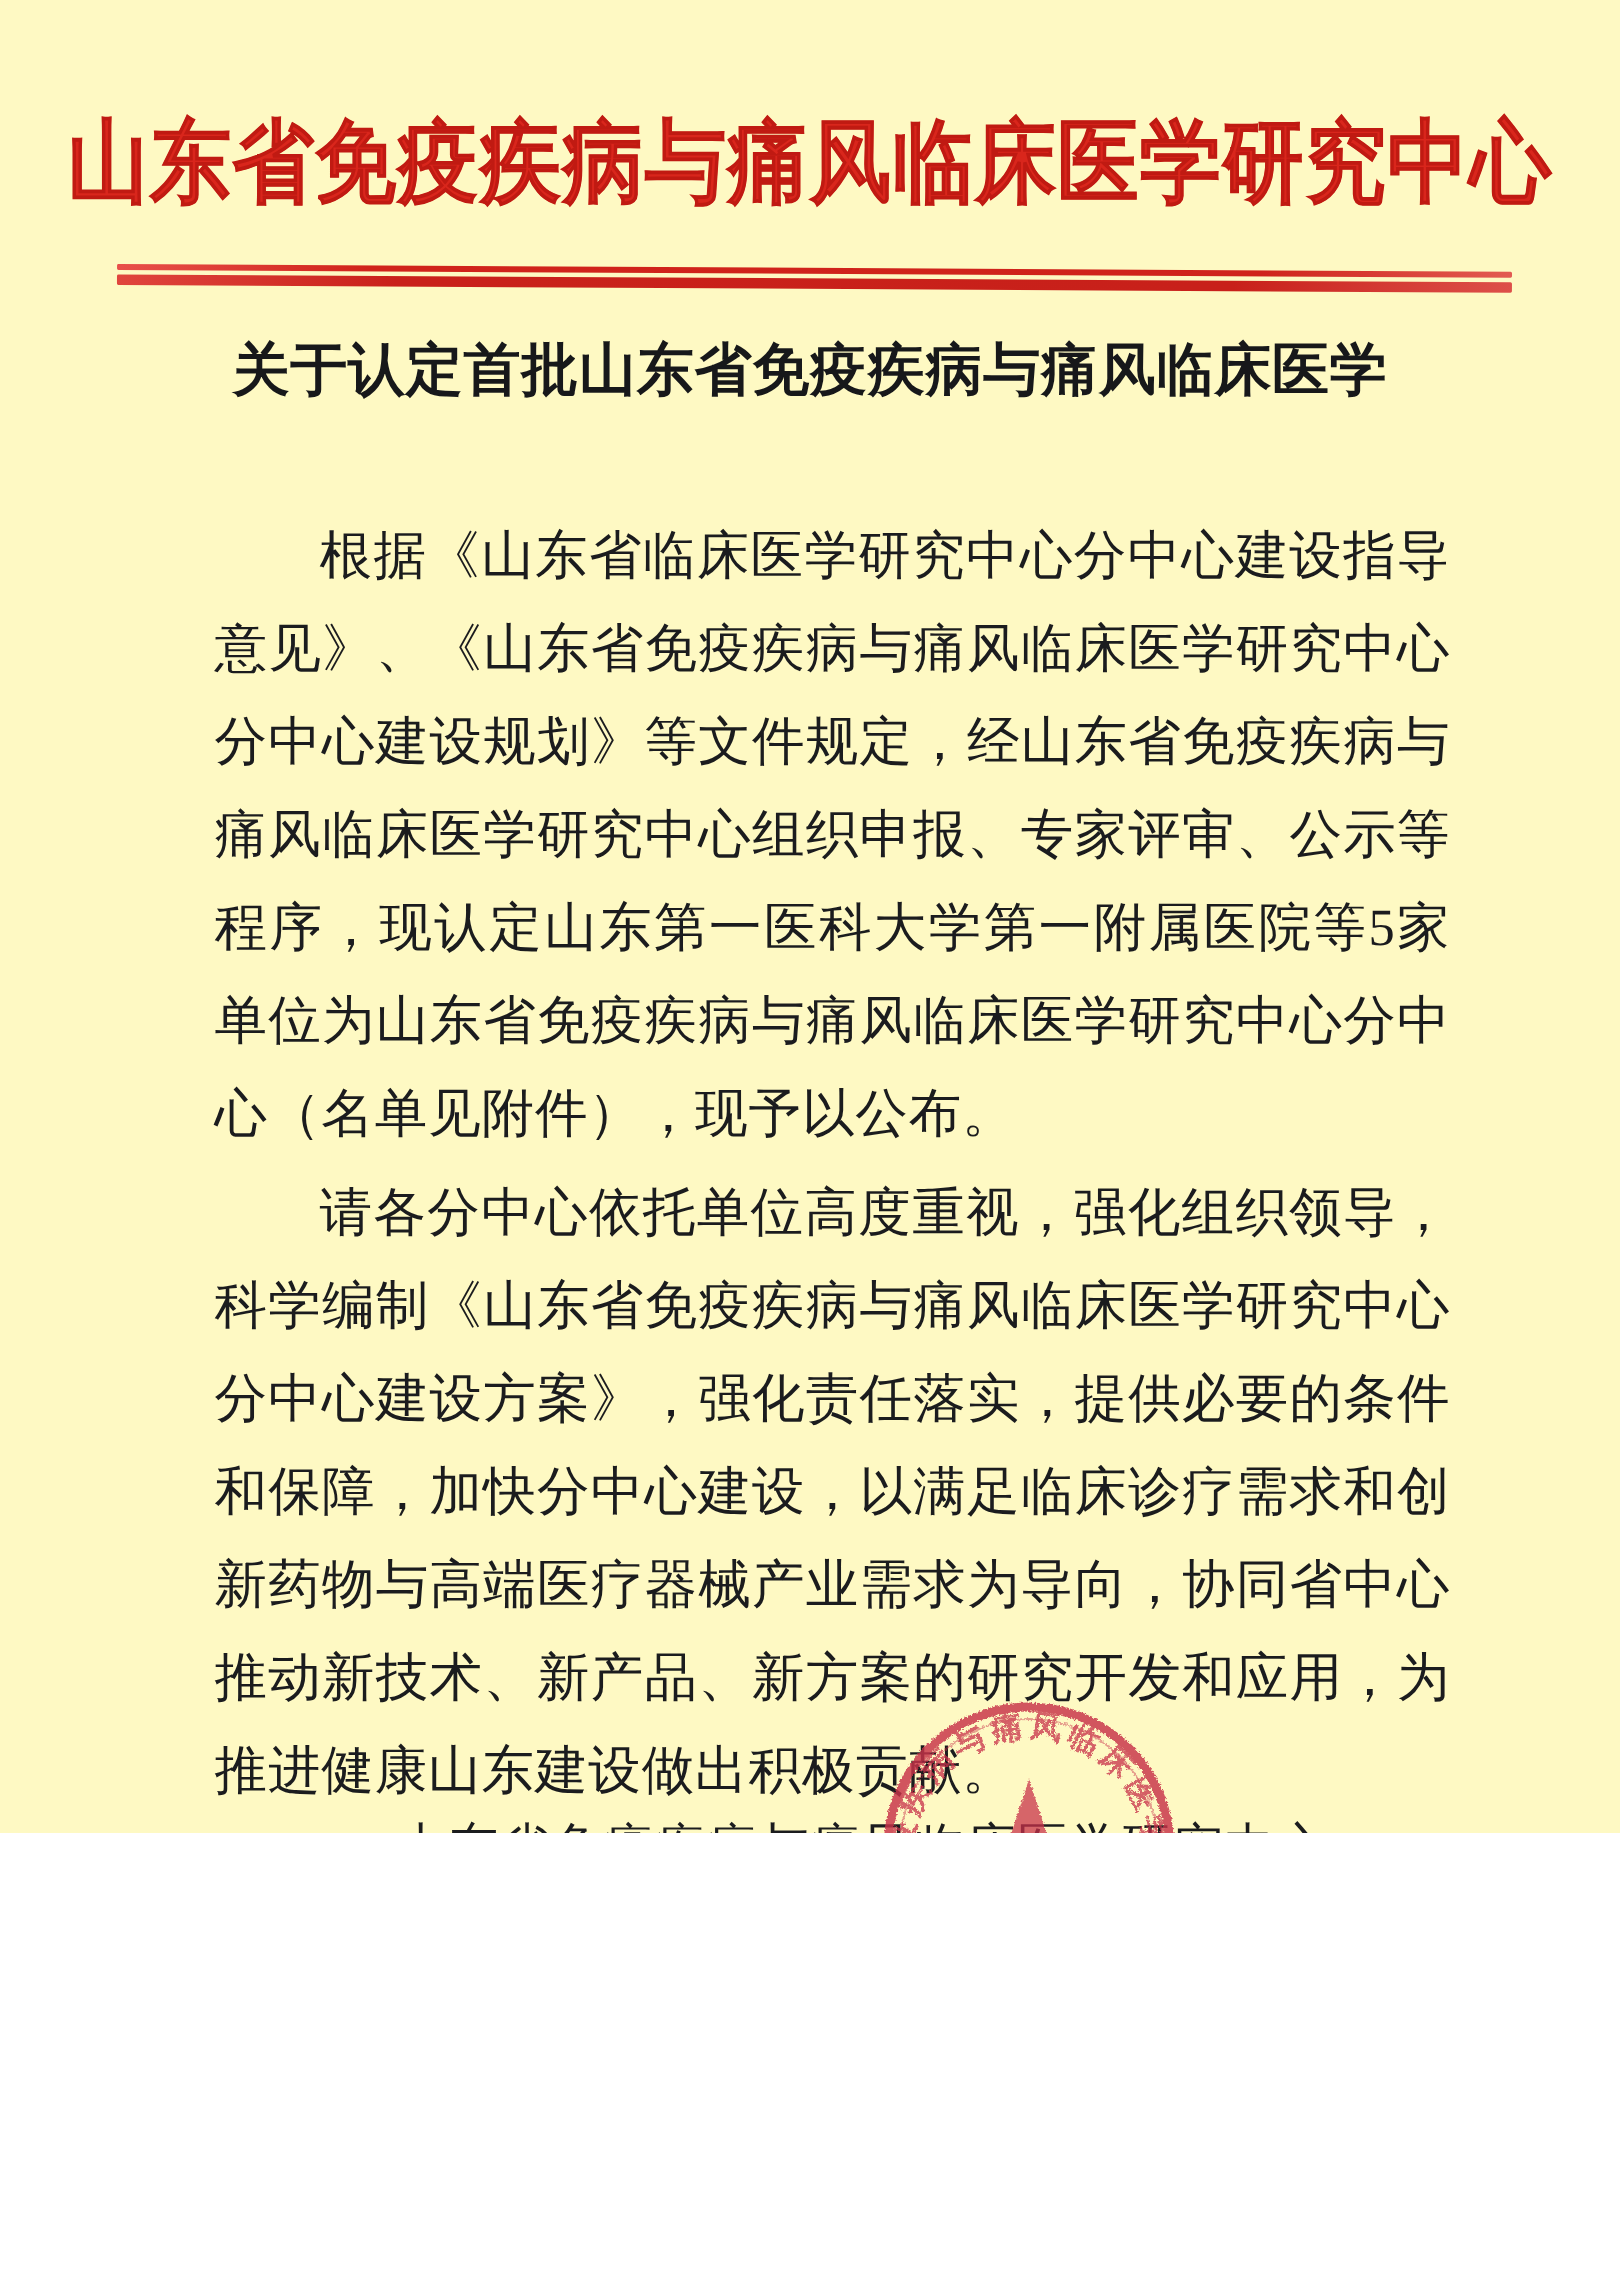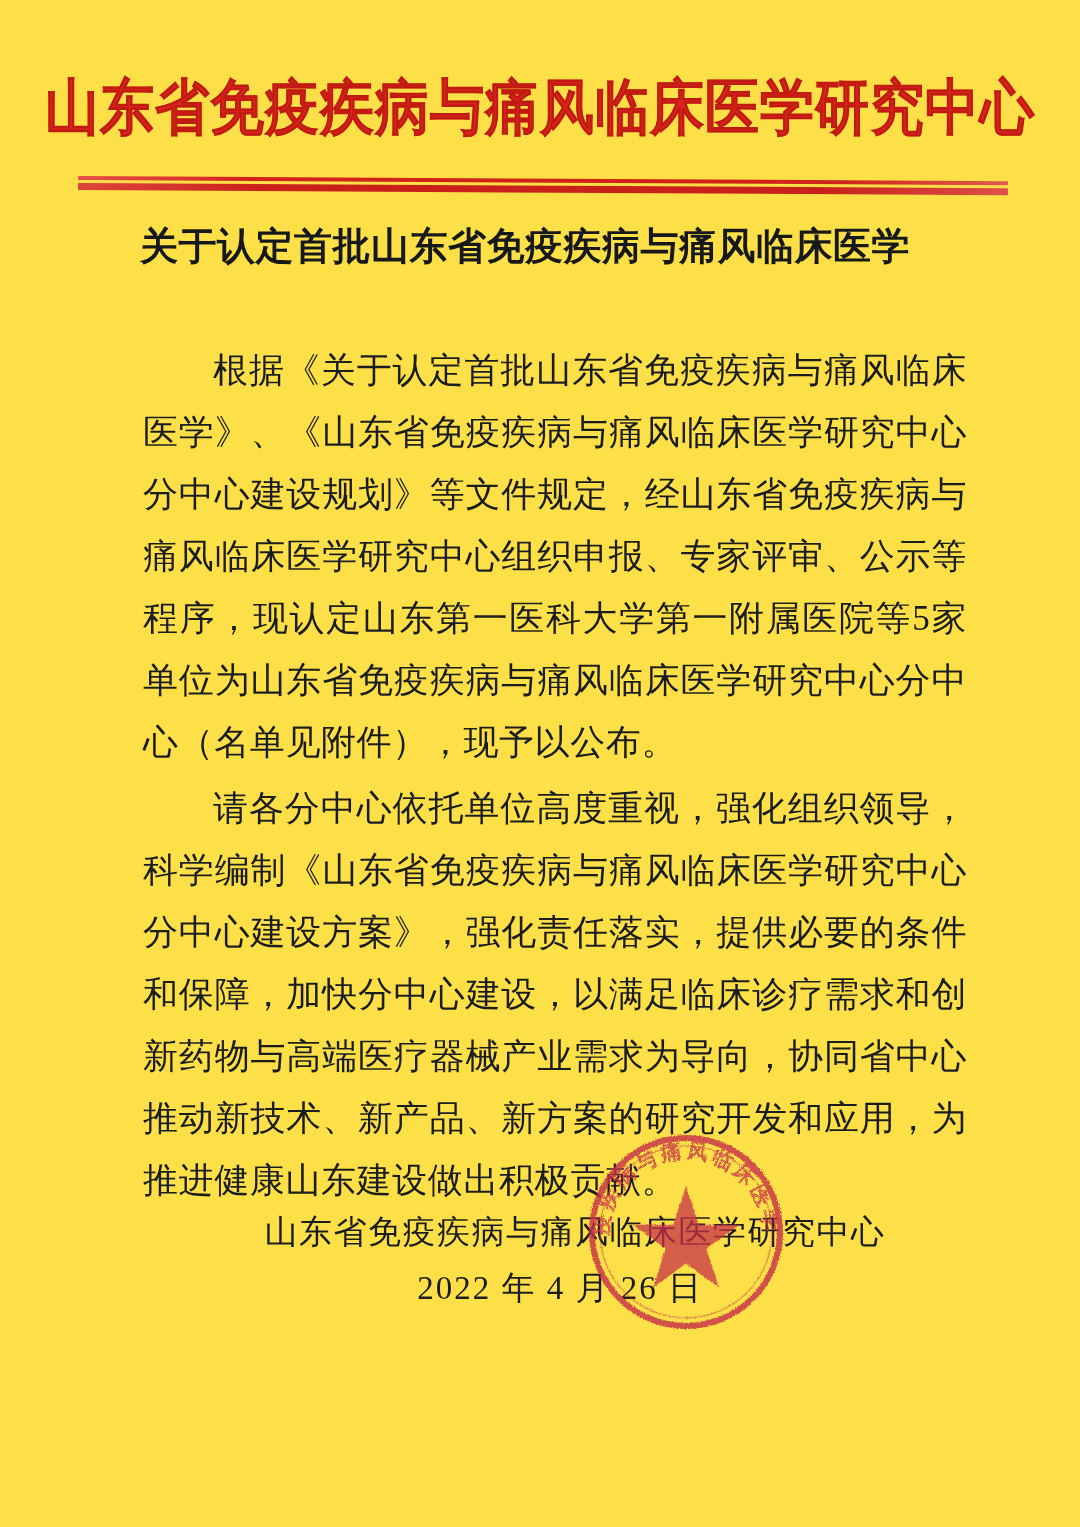--- a/index.html
+++ b/index.html
@@ -7,23 +7,23 @@
     margin: 0;
     padding: 0;
     background: #ffffff;
   }
   body {
     font-family: "Liberation Serif", "DejaVu Serif", serif;
   }
   #page {
     position: relative;
     width: 1080px;
-    height: 1527px;
+    height: 1222px;
     margin: 0 auto;
-    background: #fde047;
+    background: #fef9c3;
     overflow: hidden;
   }
 
   
   .letterhead {
     position: absolute;
     left: 0;
     top: 78px;
     width: 1080px;
     text-align: center;
@@ -60,20 +60,21 @@
     background: linear-gradient(to right, #e0453d, #c9211a 20%, #c8201a 80%, #dd5049);
     border-radius: 1px;
   }
 
   
   .doc-title {
     position: absolute;
     left: 140px;
     top: 216px;
     width: 800px;
+    text-align: center;
     font-family: "DejaVu Sans", "Liberation Sans", sans-serif;
     font-weight: 700;
     font-size: 38px;
     line-height: 60px;
     color: #17181a;
     letter-spacing: 0.5px;
   }
   .doc-title .tline { display: block; }
 
   
@@ -141,21 +142,21 @@
     <div class="rule-thin"></div>
     <div class="rule-gap"></div>
     <div class="rule-thick"></div>
   </div>
 
   <div class="doc-title">
     <span class="tline">关于认定首批山东省免疫疾病与痛风临床医学</span>
   </div>
 
   <div class="body-text">
-    <p class="para">根据《关于认定首批山东省免疫疾病与痛风临床医学》、《山东省免疫疾病与痛风临床医学研究中心分中心建设规划》等文件规定，经山东省免疫疾病与痛风临床医学研究中心组织申报、专家评审、公示等程序，现认定山东第一医科大学第一附属医院等5家单位为山东省免疫疾病与痛风临床医学研究中心分中心（名单见附件），现予以公布。</p>
+    <p class="para">根据《山东省临床医学研究中心分中心建设指导意见》、《山东省免疫疾病与痛风临床医学研究中心分中心建设规划》等文件规定，经山东省免疫疾病与痛风临床医学研究中心组织申报、专家评审、公示等程序，现认定山东第一医科大学第一附属医院等5家单位为山东省免疫疾病与痛风临床医学研究中心分中心（名单见附件），现予以公布。</p>
     <p class="para">请各分中心依托单位高度重视，强化组织领导，科学编制《山东省免疫疾病与痛风临床医学研究中心分中心建设方案》，强化责任落实，提供必要的条件和保障，加快分中心建设，以满足临床诊疗需求和创新药物与高端医疗器械产业需求为导向，协同省中心推动新技术、新产品、新方案的研究开发和应用，为推进健康山东建设做出积极贡献。</p>
   </div>
 
   <div class="signature">
     <span class="sign-org">山东省免疫疾病与痛风临床医学研究中心</span>
     <span class="sign-date">2022 年 4 月 26 日</span>
   </div>
 
   <div class="seal">
     <svg viewBox="0 0 216 216" xmlns="http://www.w3.org/2000/svg">

